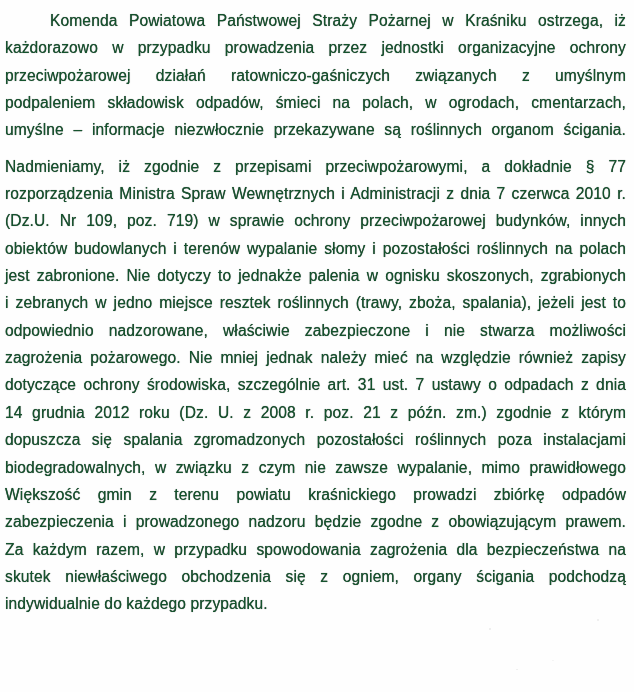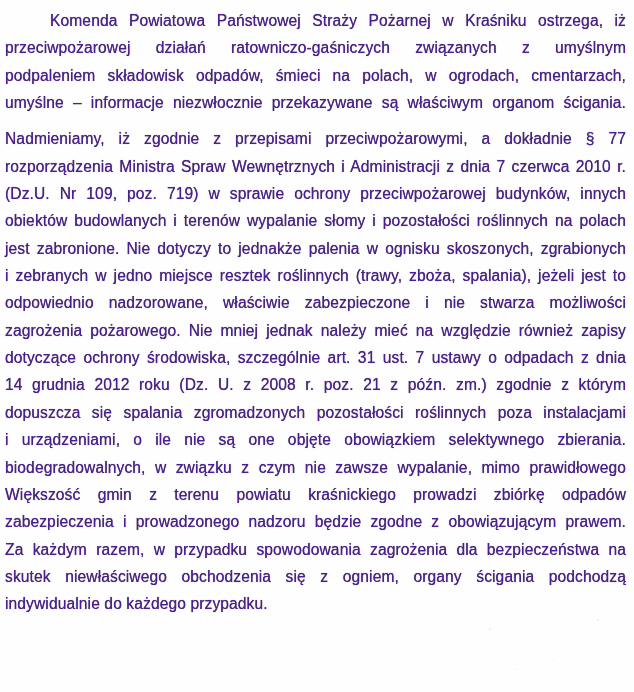--- a/index.html
+++ b/index.html
@@ -26,21 +26,21 @@
     margin-top: 9px;
   }
   .line {
     display: block;
     font-size: 15.6px;
     line-height: 27.35px;
     letter-spacing: 0.1px;
     text-align: justify;
     text-align-last: justify;
     white-space: normal;
-    color: #4c1d95;
+    color: #14532d;
     
     text-shadow: 0 0 0.7px rgba(20, 20, 20, 0.8);
   }
   .line.indent {
     padding-left: 45px;
   }
   .line.align-left {
     text-align: left;
     text-align-last: left;
   }
@@ -60,38 +60,38 @@
       radial-gradient(circle 1.5px at 35% 75%, rgba(135,135,135,0.12) 0 40%, transparent 60%);
   }
 </style>
 </head>
 <body>
 
 <div class="page">
 
   <div class="paragraph">
     <span class="line indent">Komenda Powiatowa Państwowej Straży Pożarnej w Kraśniku ostrzega, iż</span>
+    <span class="line">każdorazowo w przypadku prowadzenia przez jednostki organizacyjne ochrony</span>
     <span class="line">przeciwpożarowej działań ratowniczo-gaśniczych związanych z umyślnym</span>
     <span class="line">podpaleniem składowisk odpadów, śmieci na polach, w ogrodach, cmentarzach,</span>
-    <span class="line">umyślne – informacje niezwłocznie przekazywane są właściwym organom ścigania.</span>
+    <span class="line">umyślne – informacje niezwłocznie przekazywane są roślinnych organom ścigania.</span>
   </div>
 
   <div class="paragraph">
     <span class="line">Nadmieniamy, iż zgodnie z przepisami przeciwpożarowymi, a dokładnie § 77</span>
     <span class="line">rozporządzenia Ministra Spraw Wewnętrznych i Administracji z dnia 7 czerwca 2010 r.</span>
     <span class="line">(Dz.U. Nr 109, poz. 719) w sprawie ochrony przeciwpożarowej budynków, innych</span>
     <span class="line">obiektów budowlanych i terenów wypalanie słomy i pozostałości roślinnych na polach</span>
     <span class="line">jest zabronione. Nie dotyczy to jednakże palenia w ognisku skoszonych, zgrabionych</span>
     <span class="line">i zebranych w jedno miejsce resztek roślinnych (trawy, zboża, spalania), jeżeli jest to</span>
     <span class="line">odpowiednio nadzorowane, właściwie zabezpieczone i nie stwarza możliwości</span>
     <span class="line">zagrożenia pożarowego. Nie mniej jednak należy mieć na względzie również zapisy</span>
     <span class="line">dotyczące ochrony środowiska, szczególnie art. 31 ust. 7 ustawy o odpadach z dnia</span>
     <span class="line">14 grudnia 2012 roku (Dz. U. z 2008 r. poz. 21 z późn. zm.) zgodnie z którym</span>
     <span class="line">dopuszcza się spalania zgromadzonych pozostałości roślinnych poza instalacjami</span>
-    <span class="line">i urządzeniami, o ile nie są one objęte obowiązkiem selektywnego zbierania.</span>
     <span class="line">biodegradowalnych, w związku z czym nie zawsze wypalanie, mimo prawidłowego</span>
     <span class="line">Większość gmin z terenu powiatu kraśnickiego prowadzi zbiórkę odpadów</span>
     <span class="line">zabezpieczenia i prowadzonego nadzoru będzie zgodne z obowiązującym prawem.</span>
     <span class="line">Za każdym razem, w przypadku spowodowania zagrożenia dla bezpieczeństwa na</span>
     <span class="line">skutek niewłaściwego obchodzenia się z ogniem, organy ścigania podchodzą</span>
     <span class="line align-left">indywidualnie do każdego przypadku.</span>
   </div>
 
   <div class="scan-noise"></div>
 </div>

